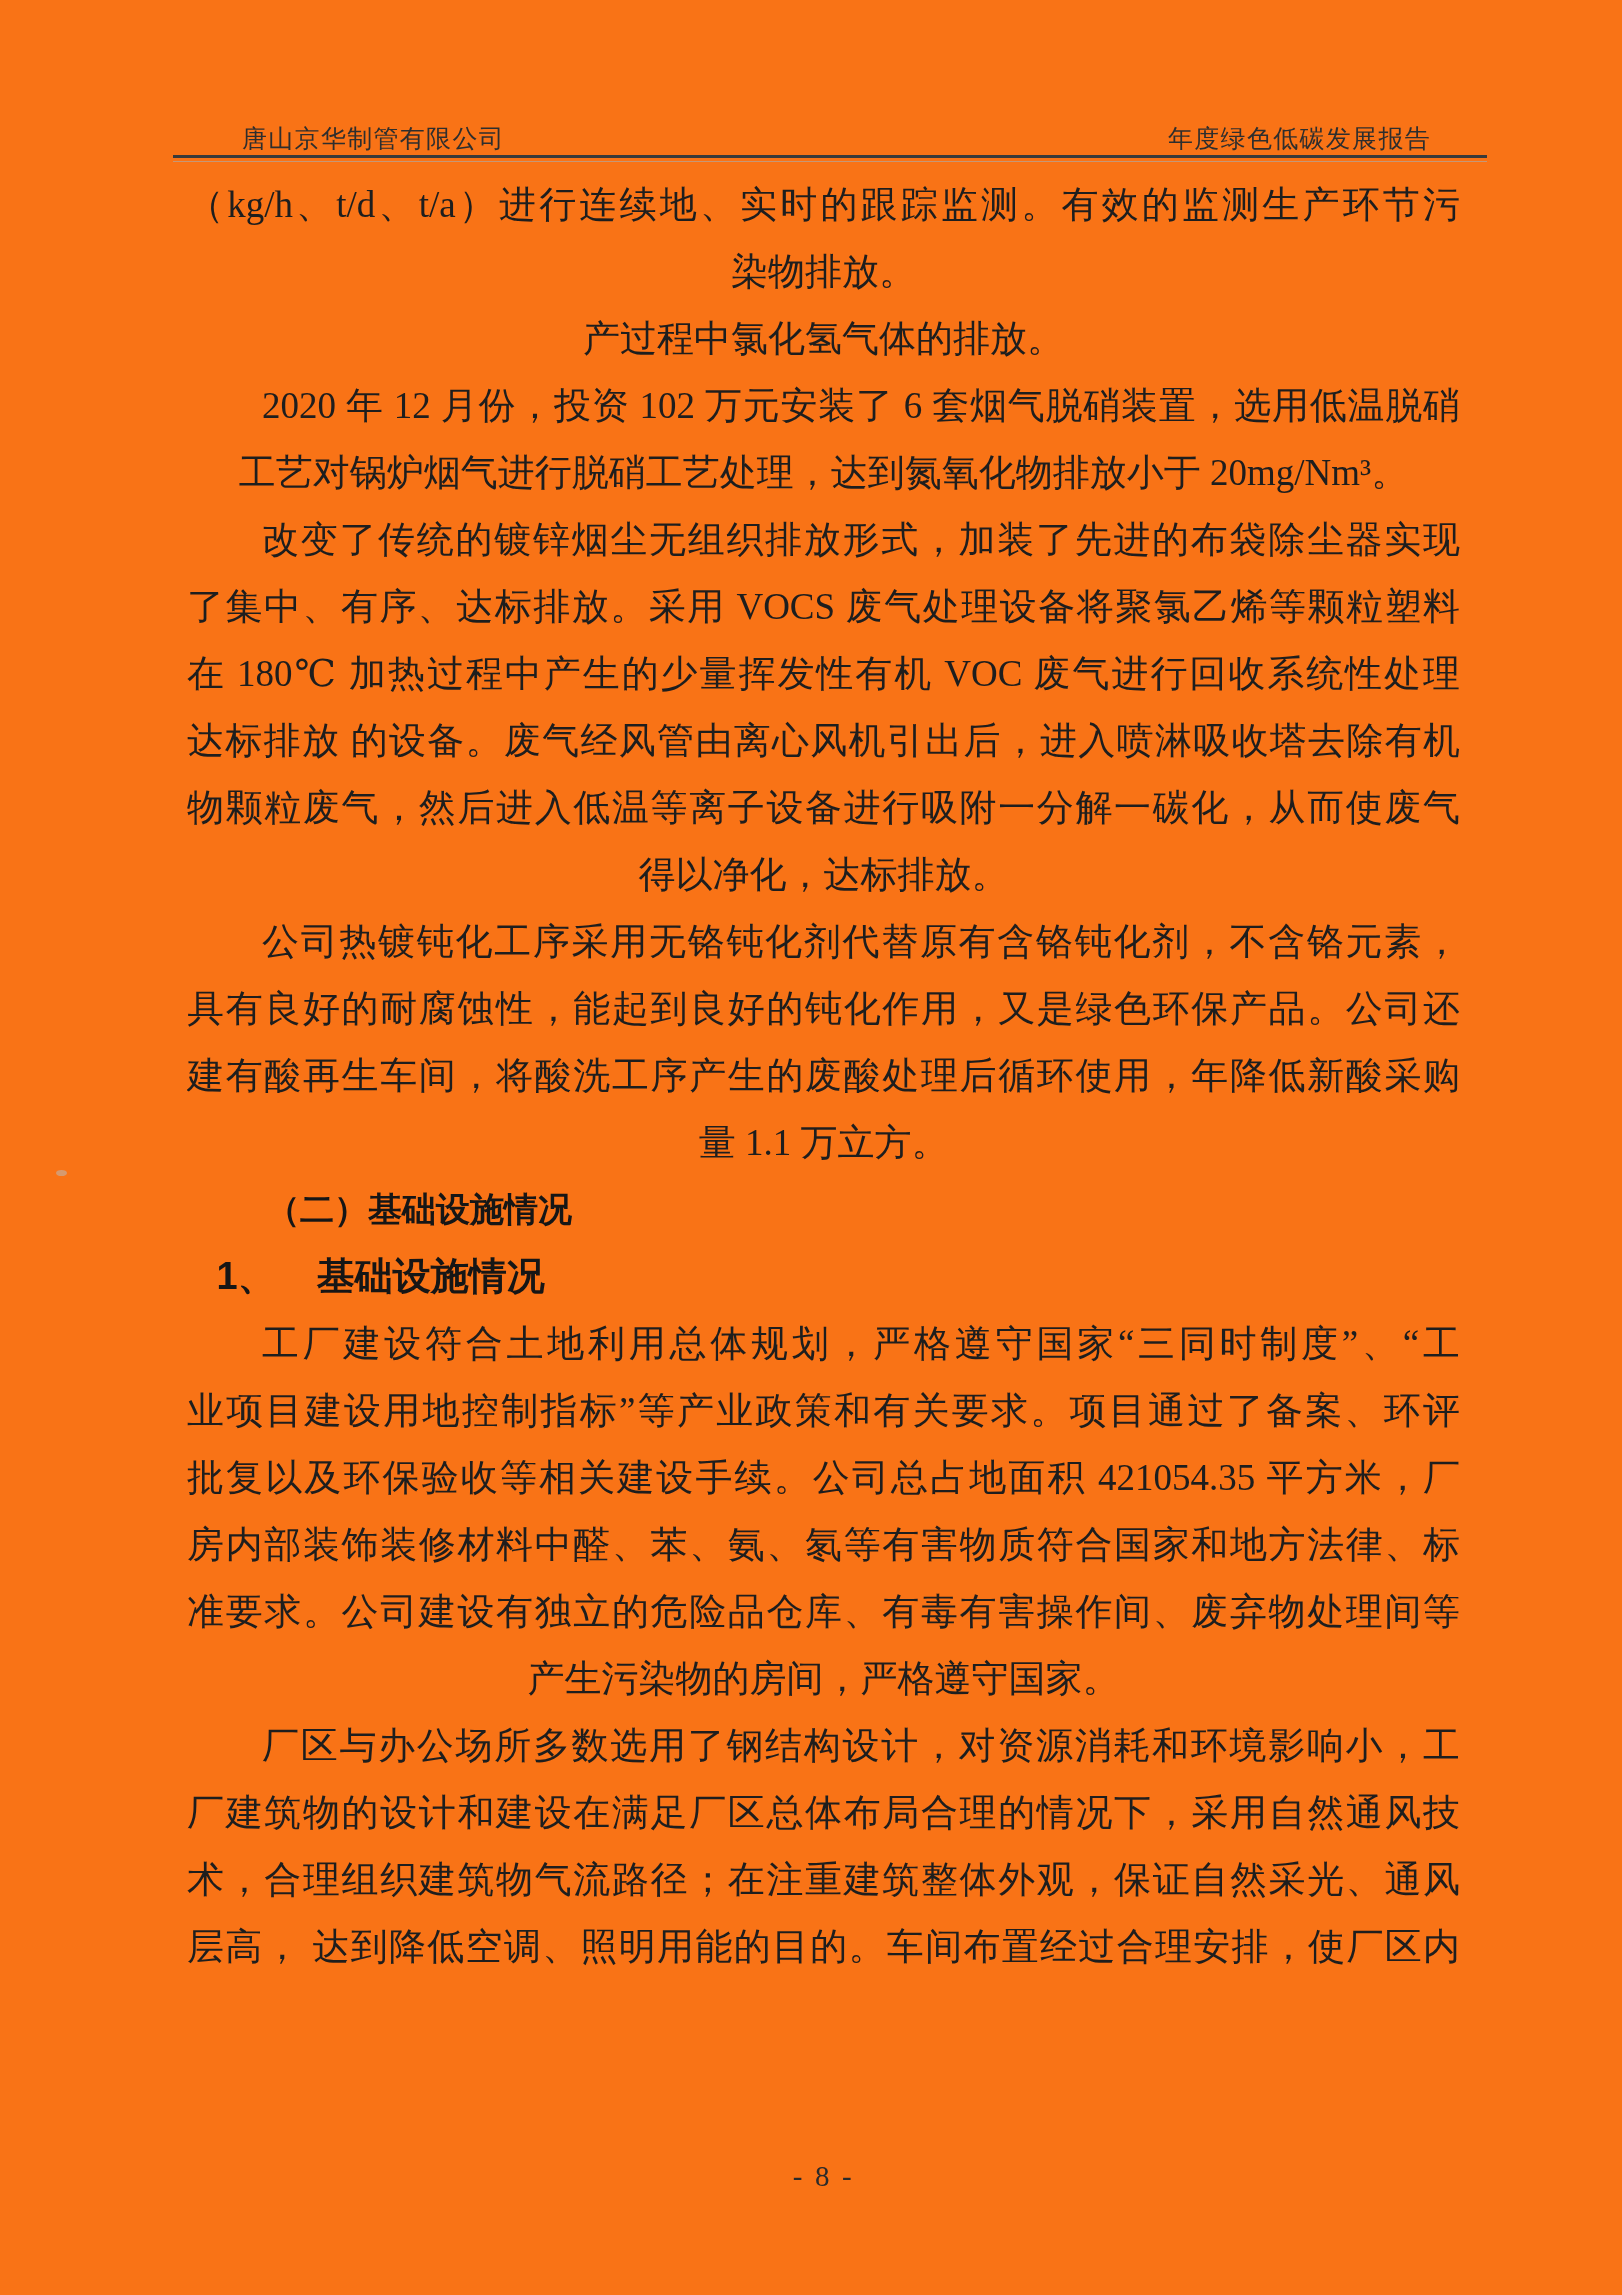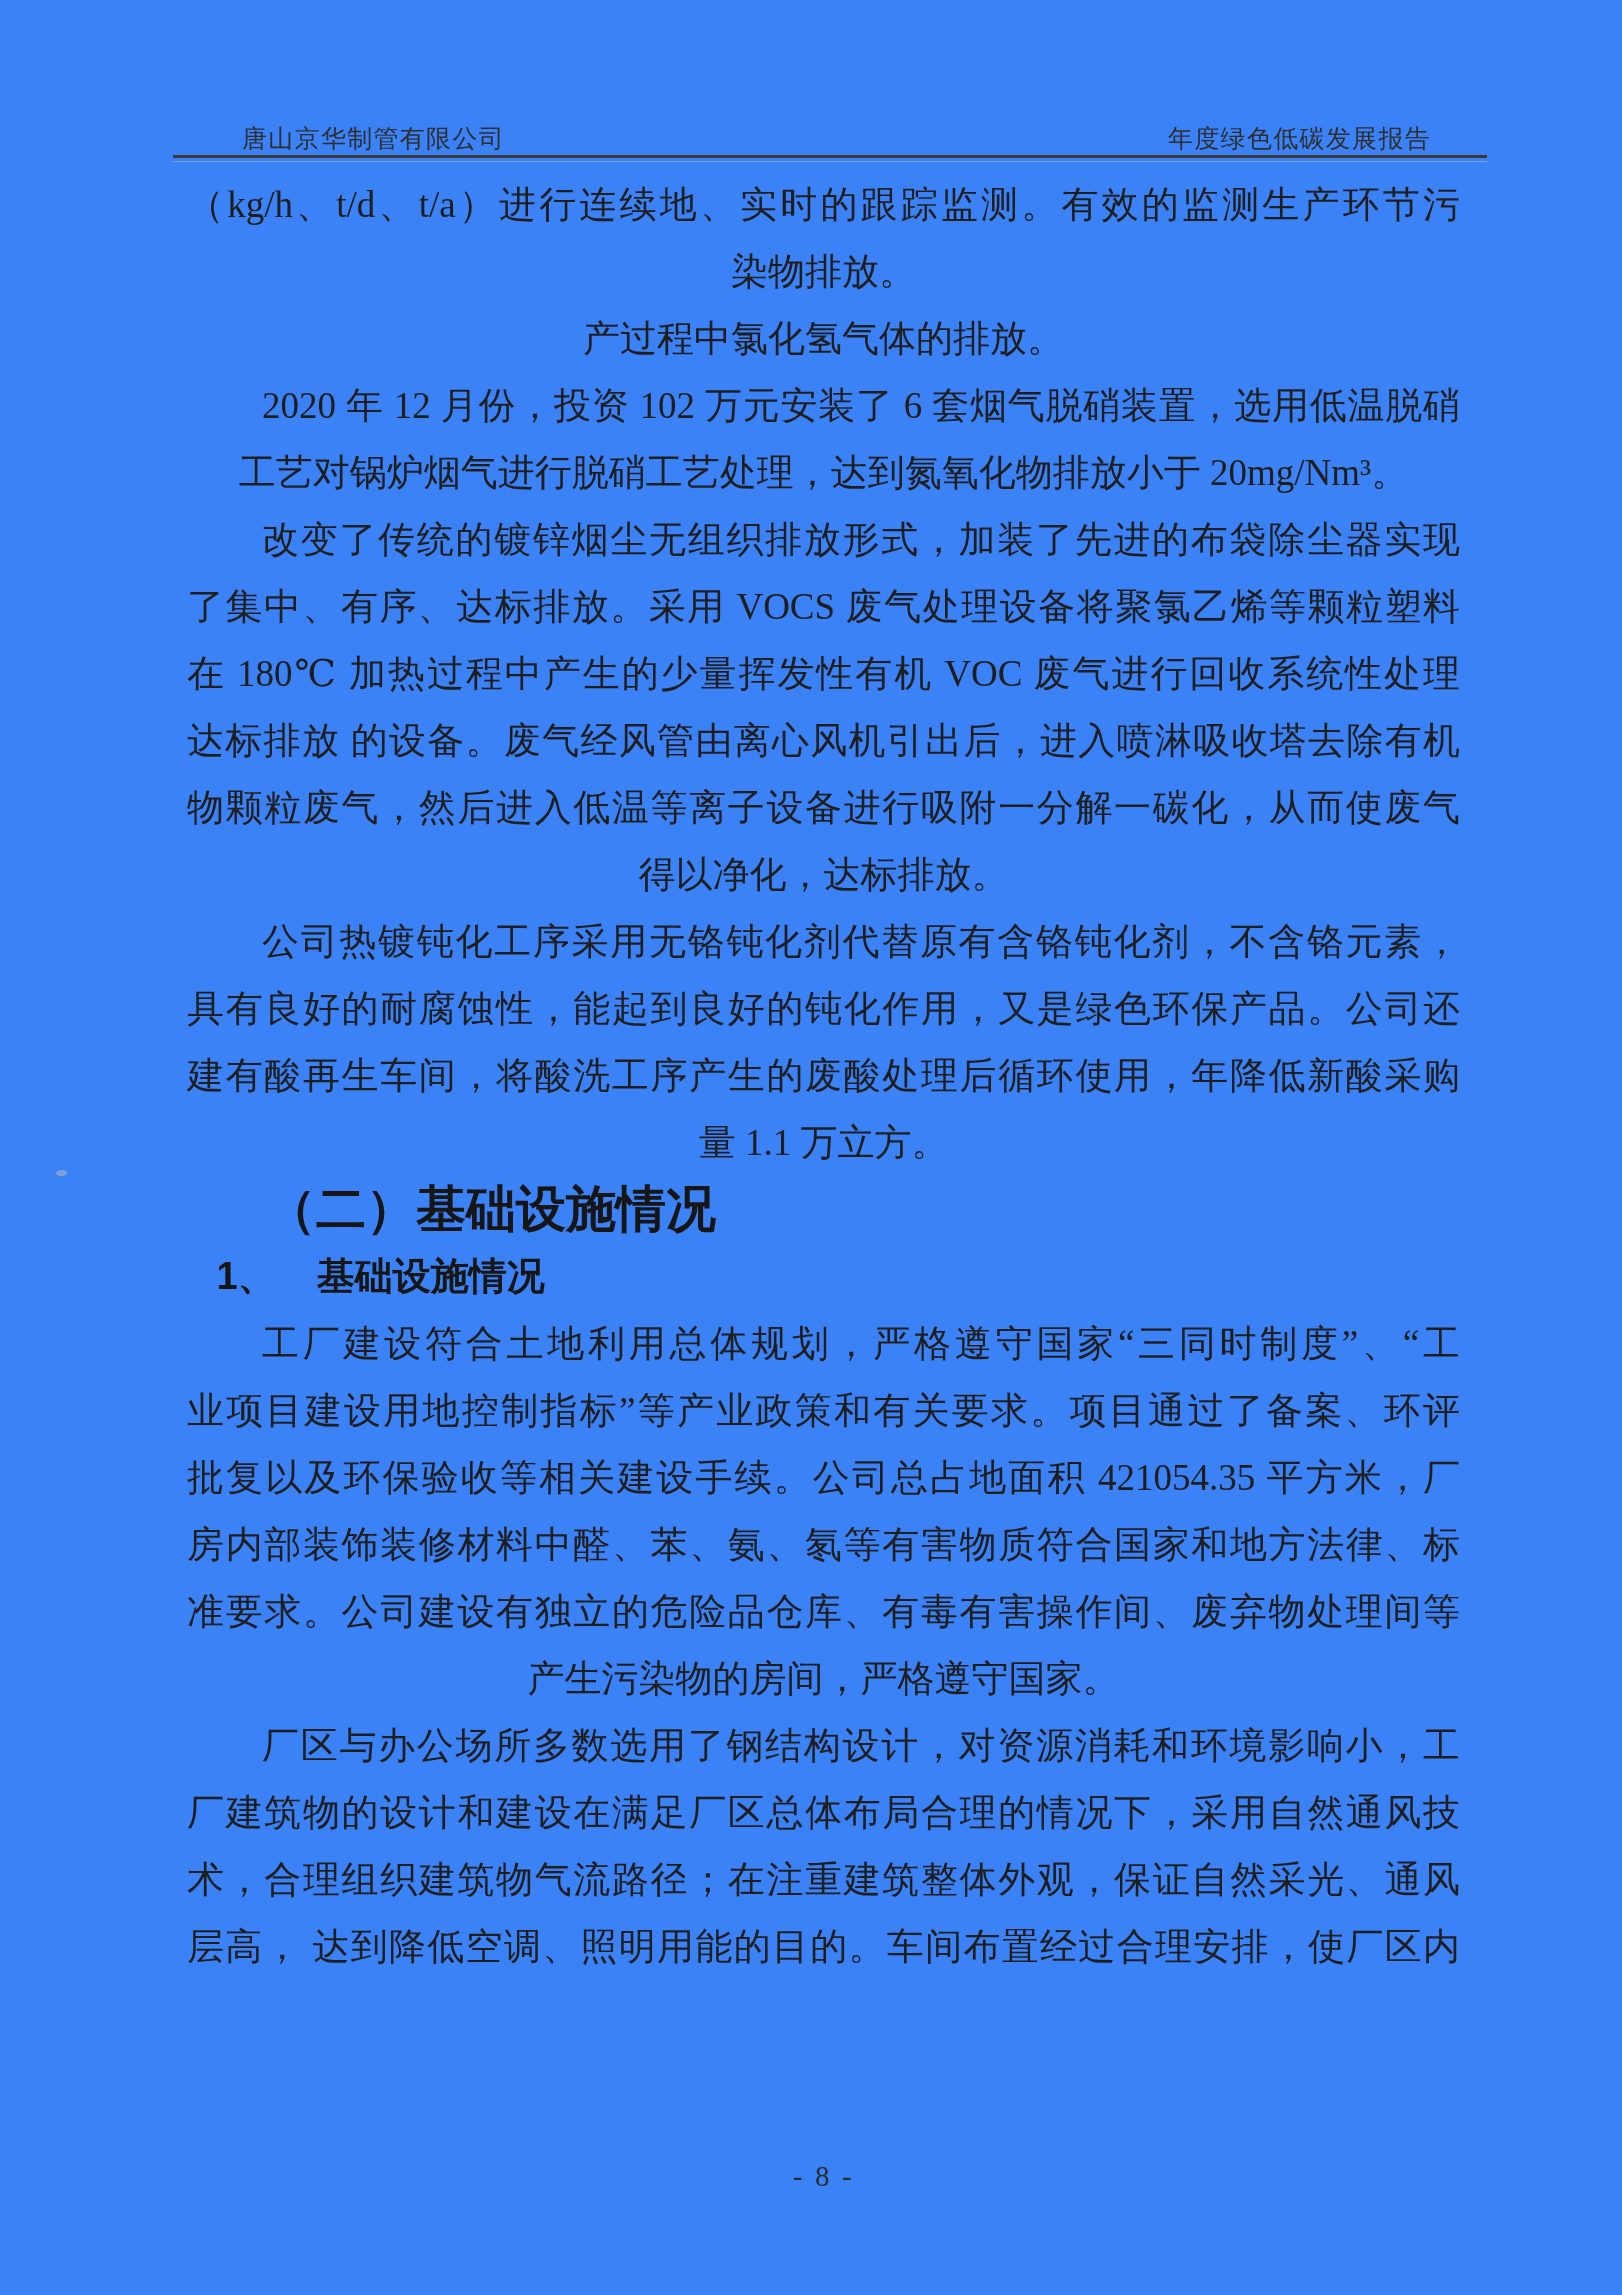--- a/index.html
+++ b/index.html
@@ -2,21 +2,21 @@
 <html style="font-size:10.5px"><head>
 <meta charset="utf-8">
 <style>
   html, body { margin: 0; padding: 0; }
   body { background: #e8e8e8; }
 
   .page {
     position: relative;
     width: 1623px;
     height: 2295px;
-    background: #3b82f6;
+    background: #f97316;
     overflow: hidden;
     font-family: "Liberation Serif", "DejaVu Serif", serif;
     color: #1e1e1e;
   }
 
   
   .hdr-left {
     position: absolute;
     left: 242px; top: 122px;
     font-size: 25px;
@@ -65,21 +65,21 @@
     text-align-last: justify;
     text-justify: inter-character;
   }
   .end { text-align: center; } 
   .ind { padding-left: 75px; }   
 
   .h1 {
     padding-left: 79px;
     font-family: "Liberation Sans", "DejaVu Sans", sans-serif;
     font-weight: 700;
-    font-size: 50px;
+    font-size: 34px;
     color: #161616;
   }
   .h2 {
     padding-left: 29.5px;
     display: flex;
     gap: 41px;
     font-family: "Liberation Sans", "DejaVu Sans", sans-serif;
     font-weight: 700;
     font-size: 38px;
     color: #161616;

